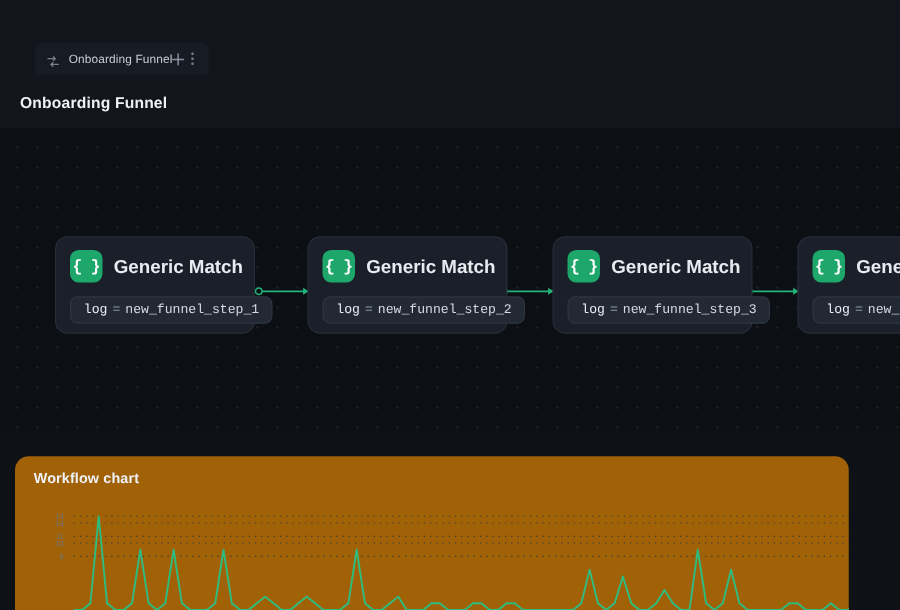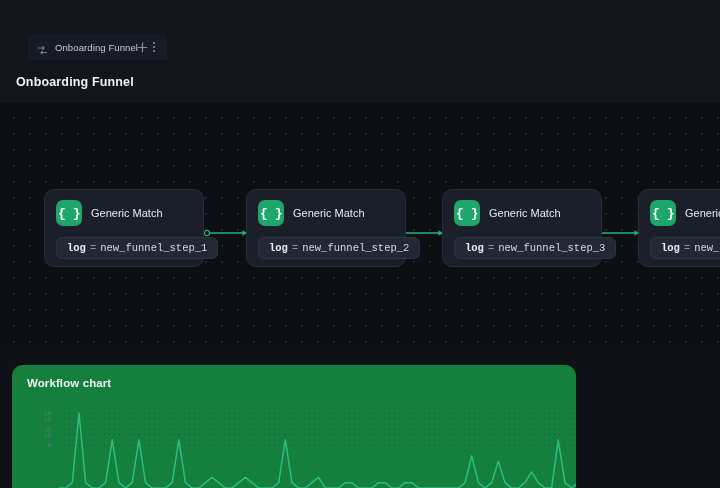--- a/index.html
+++ b/index.html
@@ -53,40 +53,40 @@
     padding:10px 11px 0 11px;
   }
   .node-head { display:flex; align-items:center; gap:9px; }
   .node-badge {
     width:26px; height:26px; flex:0 0 auto; border-radius:7px;
     background:#1ea76a;
     display:flex; align-items:center; justify-content:center;
     color:#ffffff; font-size:13px; font-weight:bold;
     font-family:"Liberation Mono", monospace; letter-spacing:-.5px;
   }
-  .node-title { font-size:11px; color:#e8ebf0; white-space:nowrap; }
+  .node-title { font-size:15px; color:#e8ebf0; white-space:nowrap;font-weight:bold; }
   .node-pill {
     margin-top:11px; display:inline-flex; align-items:center; gap:4px;
     height:22px; padding:0 10px; border-radius:6px;
     background:#232934; border:1px solid #2e3542;
     font-family:"Liberation Mono", monospace; font-size:10.5px;
     white-space:nowrap;
   }
-  .pill-key { color:#e9ecf1; font-weight:bold; }
+  .pill-key { color:#e9ecf1; font-weight:normal; }
   .pill-eq  { color:#8d95a3; }
   .pill-val { color:#d4d9e1;text-align:right; }
 
   
   .edge { position:absolute; top:124px; height:12px; }
   .edge svg { display:block; overflow:visible; }
 
   
   .chart-panel {
-    position:absolute; left:12px; top:365px; width:564px; height:123px;
-    background:#15803d; border-top-left-radius:11px; border-top-right-radius:11px;
+    position:absolute; left:12px; top:365px; width:667px; height:123px;
+    background:#a16207; border-top-left-radius:11px; border-top-right-radius:11px;
     overflow:hidden;
   }
   .chart-title { position:absolute; left:15px; top:12px; font-size:11.5px;
                  font-weight:bold; color:#eef1f5; letter-spacing:.1px; }
   .chart-area { position:absolute; left:0; top:40px; width:708px; height:83px; }
   .chart-area svg { display:block; }
   .ytick { font-size:6px; fill:#6d7583; font-family:"Liberation Sans", sans-serif; }
 </style>
 </head>
 <body>

